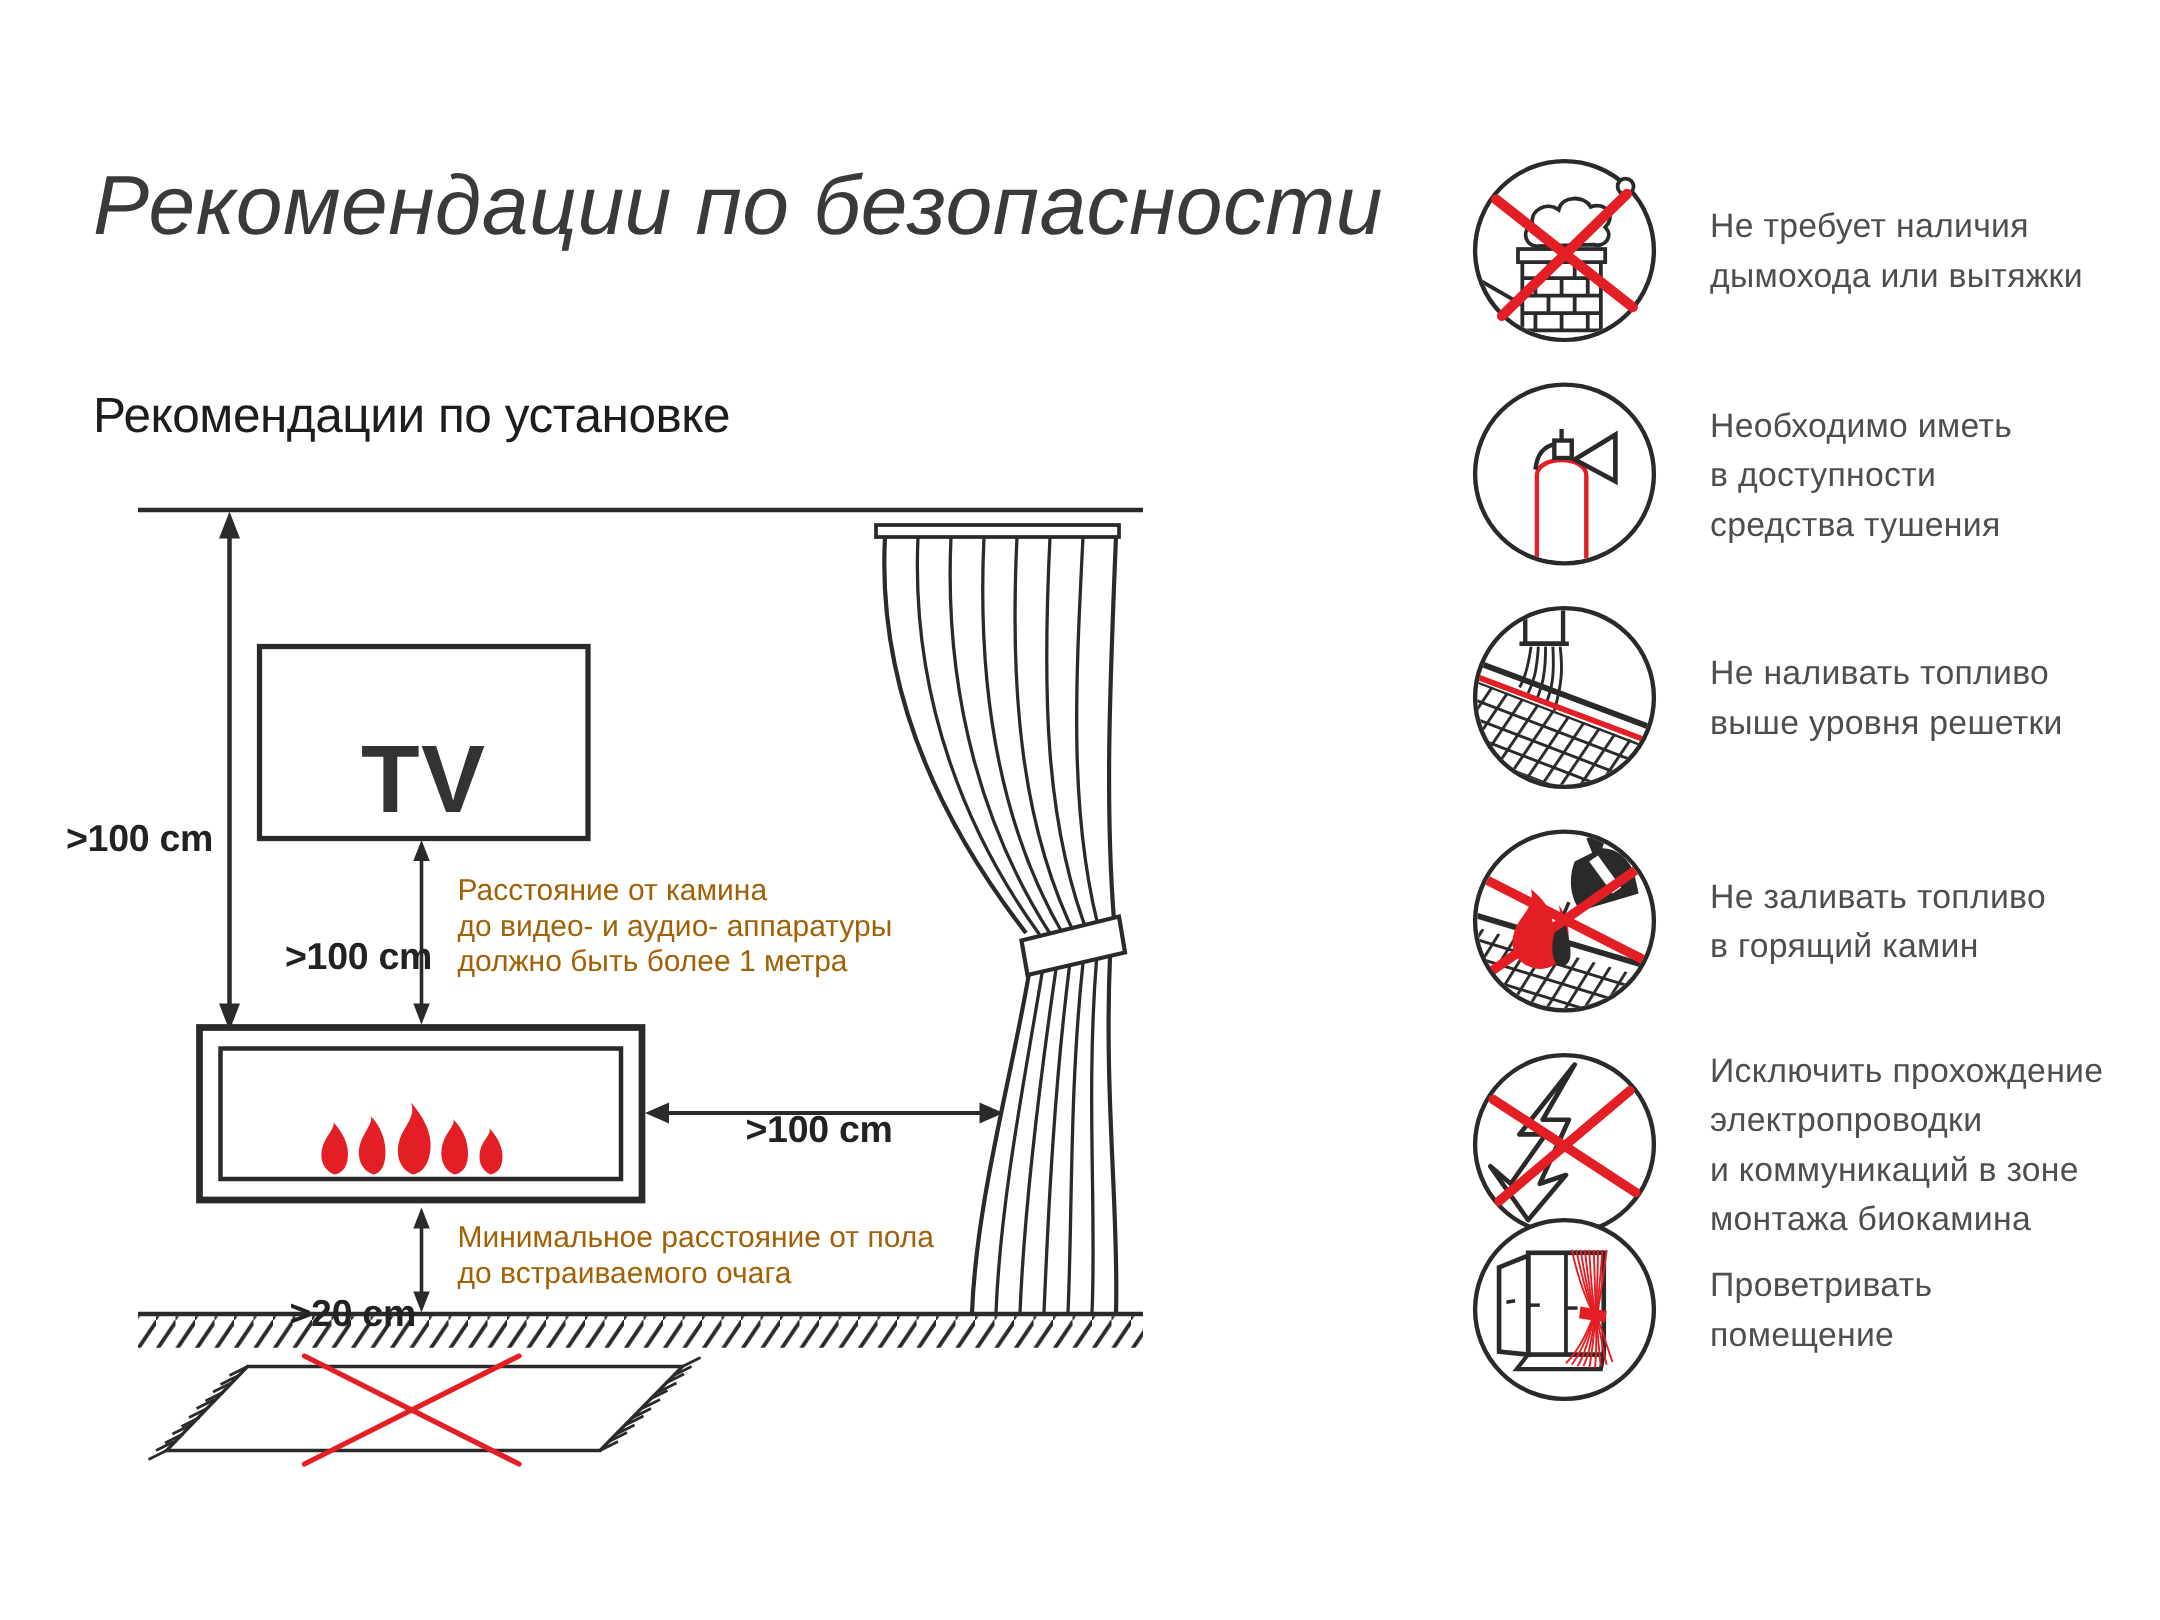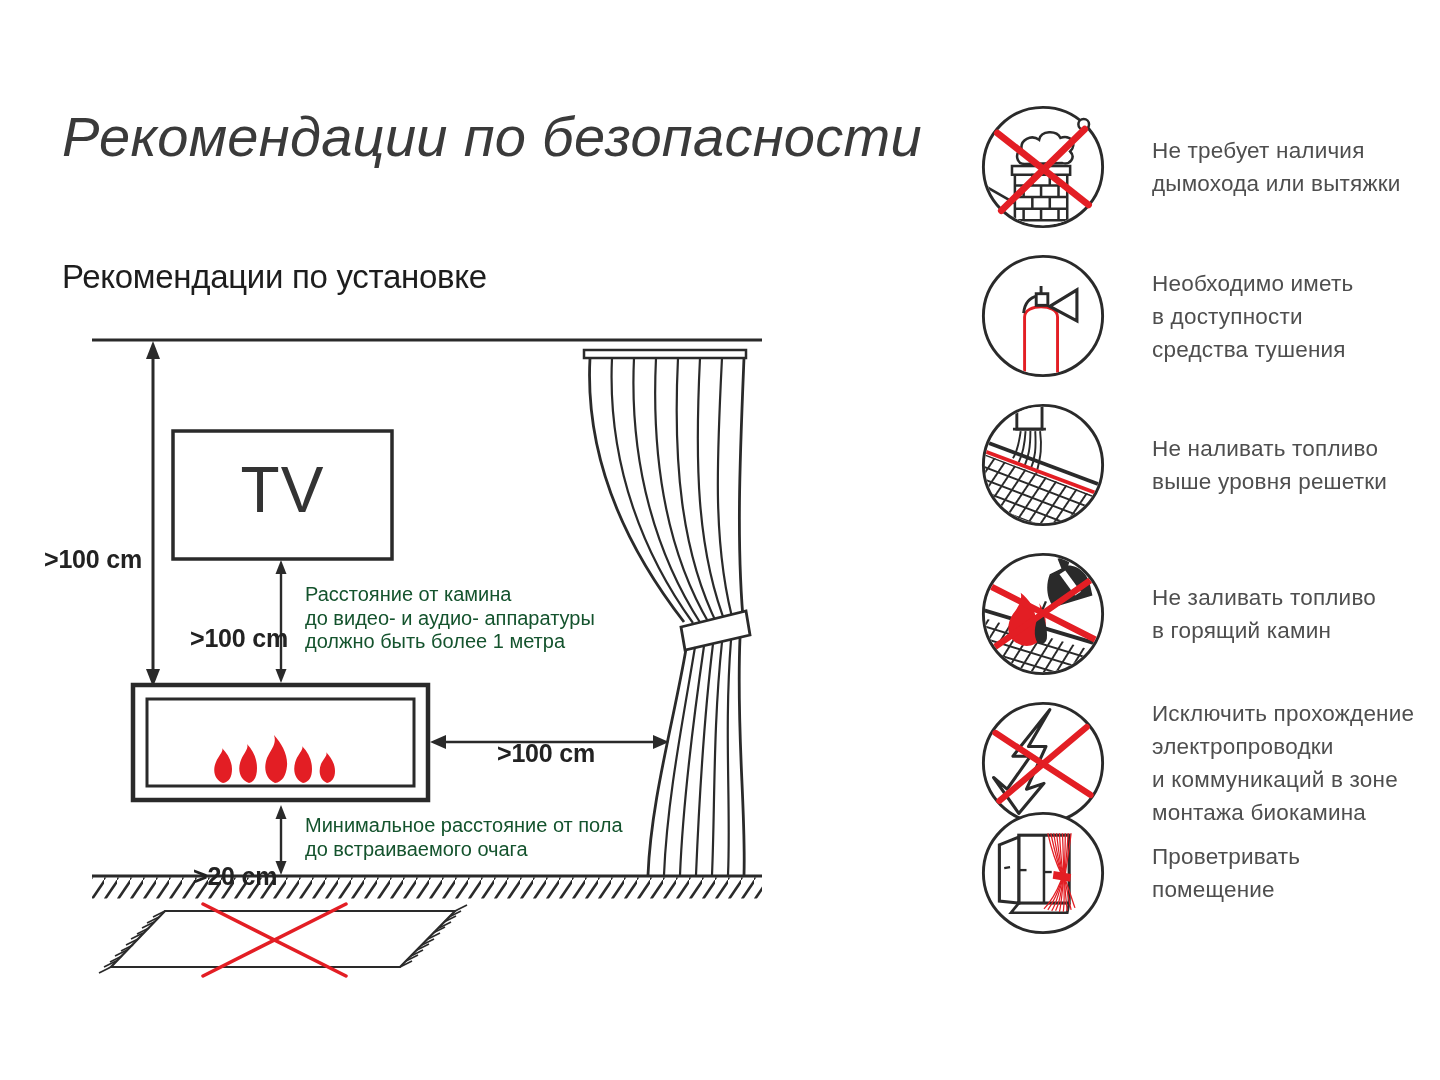--- a/index.html
+++ b/index.html
@@ -15,31 +15,31 @@
   }
   .section-title{
     left:62px;top:258px;font-size:33px;font-weight:400;color:#1d1d1d;
     letter-spacing:-0.3px;white-space:nowrap;
   }
   .dim{
     position:absolute;font-weight:700;font-size:25px;color:#222;
     letter-spacing:-0.2px;white-space:nowrap;margin-top:36px;
   }
   .note{
-    position:absolute;font-size:20px;line-height:23.5px;color:#14532d;
+    position:absolute;font-size:20px;line-height:23.5px;color:#a16207;
     white-space:pre-line;
   }
   .tv-label{
-    left:173px;top:426px;width:219px;height:128px;
+    left:173px;top:455px;width:219px;height:128px;
     display:flex;align-items:center;justify-content:center;
-    font-size:64px;font-weight:400;color:#333;letter-spacing:1px;
+    font-size:64px;font-weight:700;color:#333;letter-spacing:1px;
   }
   .srow{
     position:absolute;left:980px;width:445px;height:126px;
-    display:flex;align-items:center;gap:46px;
+    display:flex;align-items:center;gap:34px;
   }
   .sicon{flex:0 0 126px;width:126px;height:126px;}
   .scap{
     font-size:22.5px;line-height:33px;color:#4e4e4e;letter-spacing:0.2px;
     white-space:pre-line;
   }
 </style>
 </head>
 <body>
 

